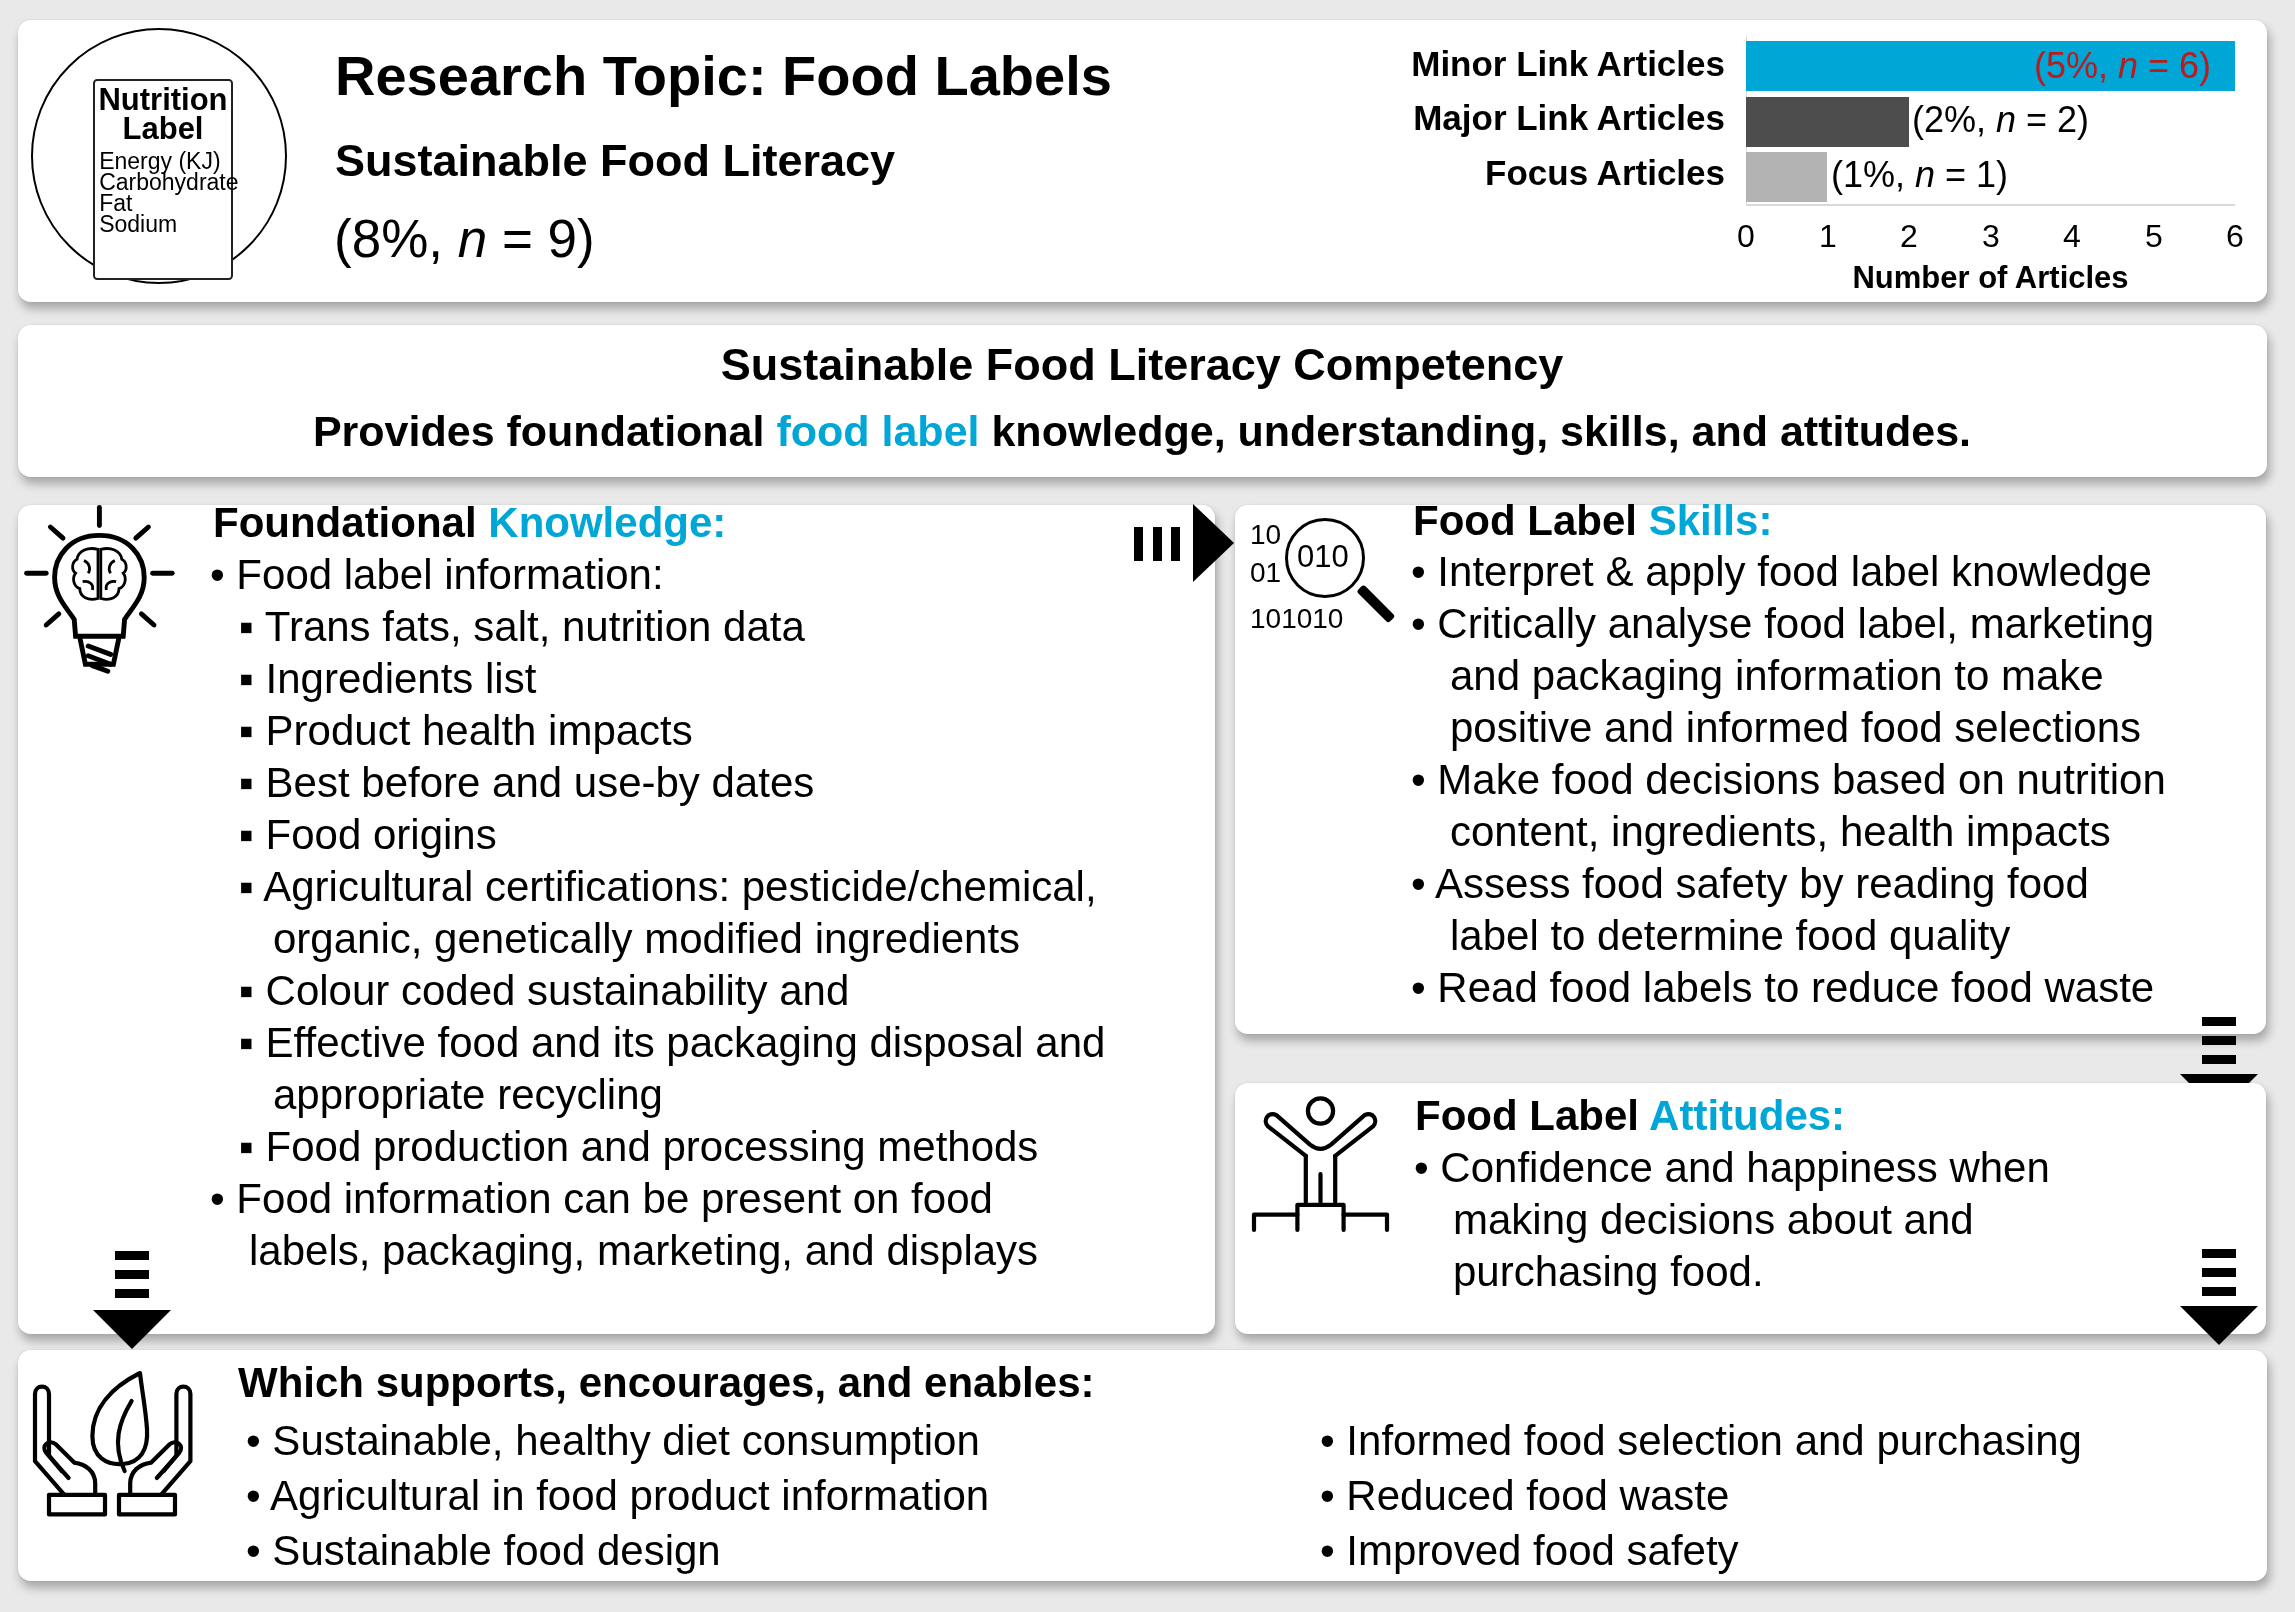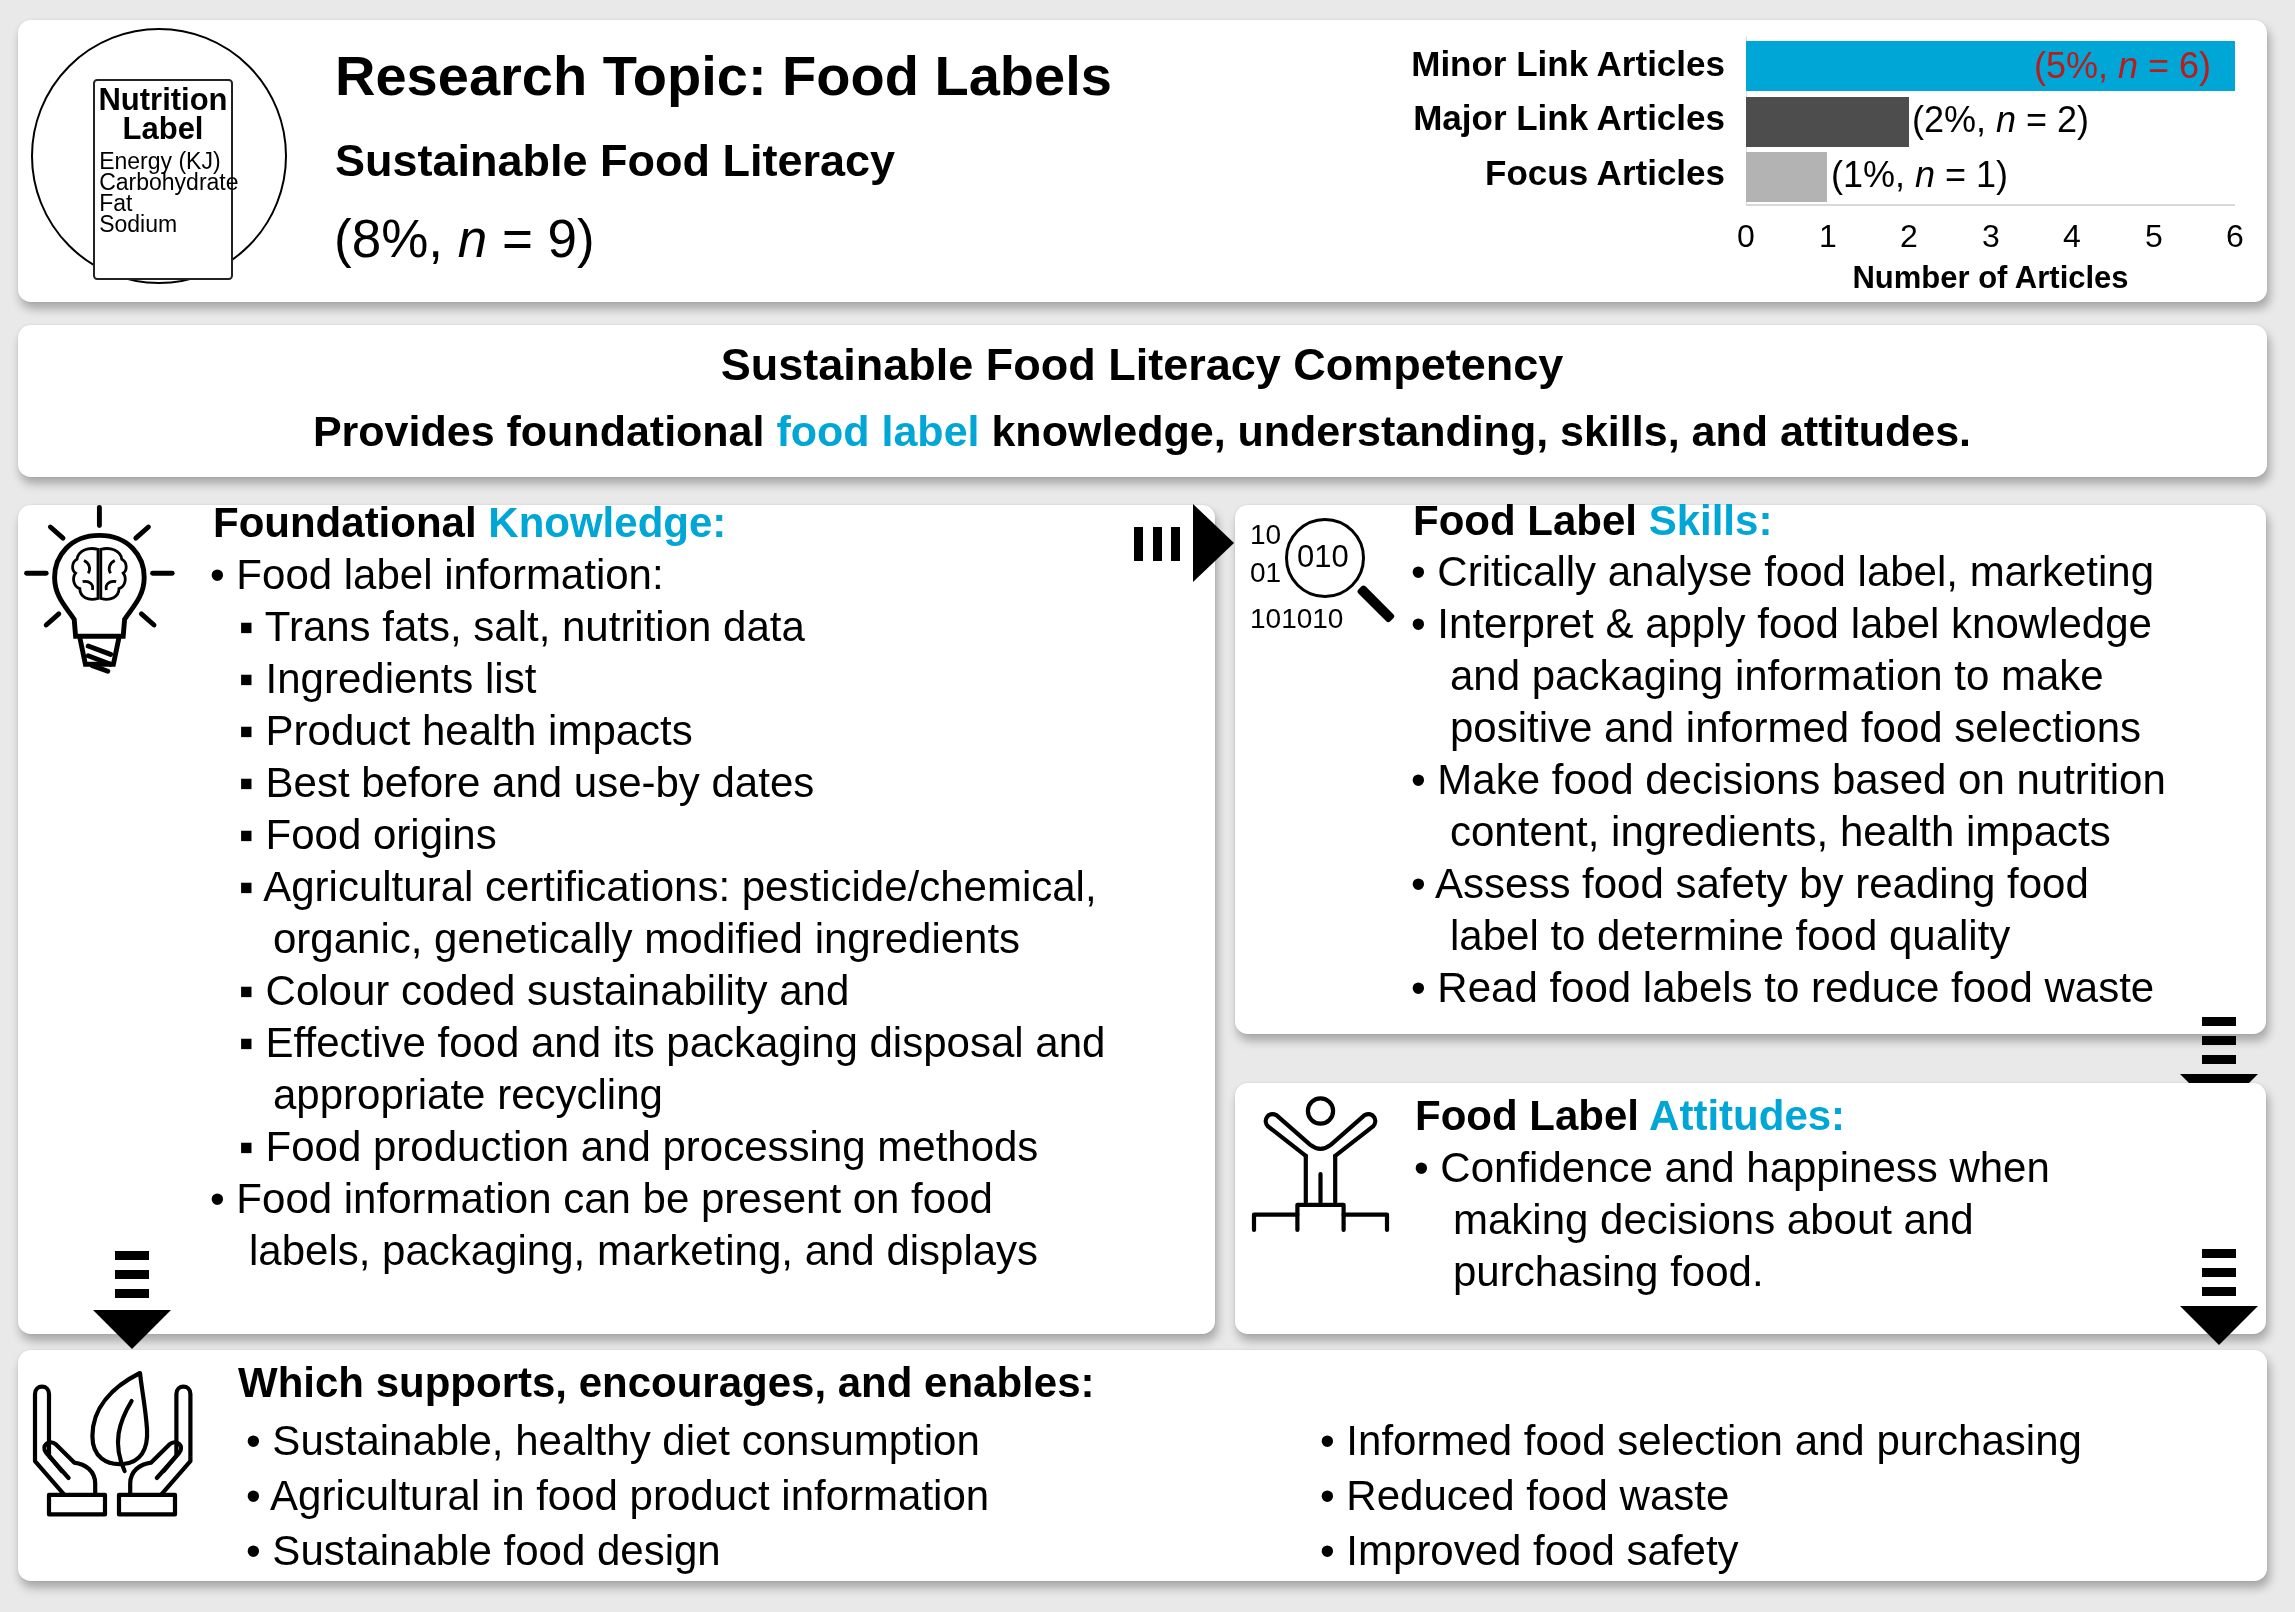--- a/index.html
+++ b/index.html
@@ -163,22 +163,22 @@
   <div class="abs" style="left:1250px; top:559px; font-size:28px; line-height:28px;">01</div>
   <div class="abs" style="left:1250px; top:605px; font-size:28px; line-height:28px;">101010</div>
   <div class="abs" style="left:1285px; top:518px; width:80px; height:80px; border:3.5px solid #000; border-radius:50%; box-sizing:border-box; background:#fff;"></div>
   <div class="abs" style="left:1297px; top:541px; font-size:31px; line-height:31px;">010</div>
   <div class="abs" style="left:1355px; top:588px; width:9.8px; height:45px; background:#000; transform:rotate(-45deg); transform-origin:top center; border-radius:2.8px;"></div>
 </div>
 
 <div class="sec-head" style="left:1413px; top:495px;"><span>Food Label </span><span class="accent">Skills:</span></div>
 
 <div class="lines" style="left:1411px; top:546px;">
+  <span class="ln b1">• Interpret &amp; apply food label knowledge</span>
   <span class="ln b1">• Critically analyse food label, marketing</span>
-  <span class="ln b1">• Interpret &amp; apply food label knowledge</span>
   <span class="ln c1b">and packaging information to make</span>
   <span class="ln c1b">positive and informed food selections</span>
   <span class="ln b1">• Make food decisions based on nutrition</span>
   <span class="ln c1b">content, ingredients, health impacts</span>
   <span class="ln b1">• Assess food safety by reading food</span>
   <span class="ln c1b">label to determine food quality</span>
   <span class="ln b1">• Read food labels to reduce food waste</span>
 </div>
 
 <div>

